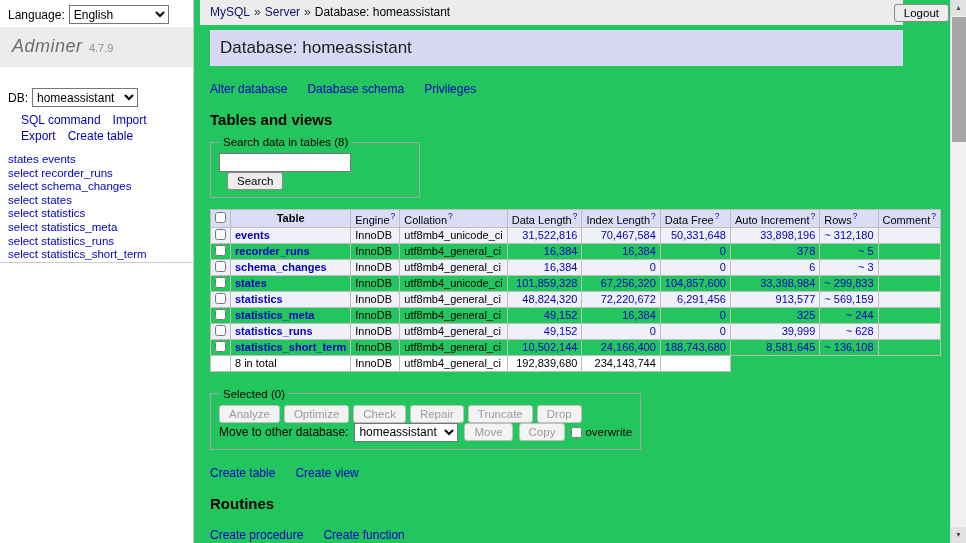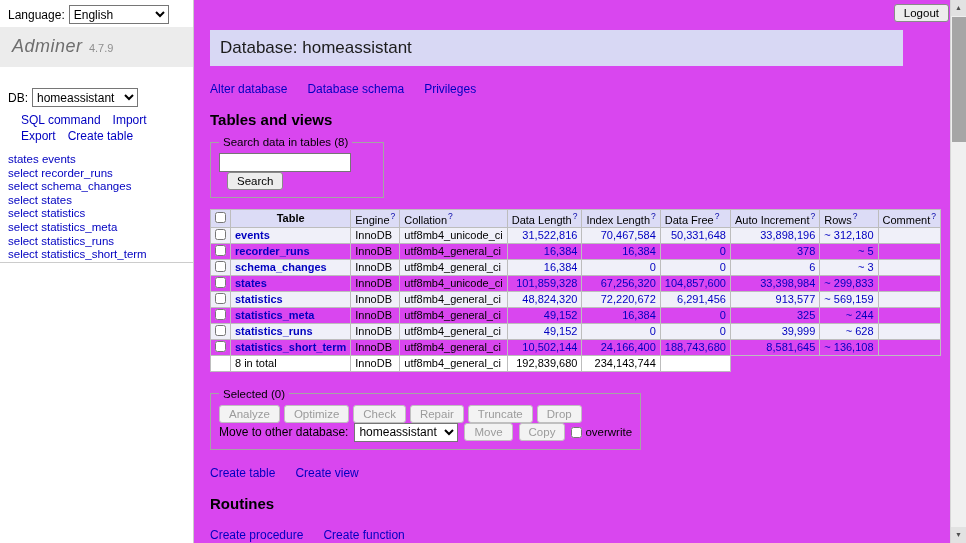--- a/index.html
+++ b/index.html
@@ -1,18 +1,18 @@
 <!DOCTYPE html>
 <html><head>
 <meta charset="utf-8">
 <style>
   * { box-sizing: border-box; }
   html,body { margin:0; padding:0; background:#fff; }
   body { font-family:"Liberation Sans","DejaVu Sans",sans-serif; font-size:12px; color:#000; }
-  .page { position:relative; width:966px; height:543px; background:#d946ef; overflow:hidden; }
+  .page { position:relative; width:966px; height:543px; background:#22c55e; overflow:hidden; }
   a { color:#0000c0; text-decoration:none; cursor:pointer; }
   select { font-size:12px; height:19px; border:1px solid #767676; background:#fff; }
   input[type=text] { height:19px; border:1px solid #767676; font-size:12px; padding:1px 3px; }
   .btn { font-size:11.5px; padding:2px 9px; background:#ededed; border:1px solid #8a8a8a; border-radius:3px; color:#000; cursor:pointer; }
   .btn:disabled { color:#9b9b9b; border-color:#c0c0c0; background:#f3f3f3; cursor:default; }
 
   
   .sidebar { position:absolute; left:0; top:0; width:194px; height:543px; border-right:1px solid #ccc; background:#fff; }
   .lang-row { position:absolute; left:8px; top:5px; white-space:nowrap; }
   .lang-row select { width:100px; margin-left:4px; }
@@ -42,21 +42,21 @@
   .sb-thumb { position:absolute; top:17px; left:1px; width:14px; height:125px; background:#a6a6a6; }
 
   
   .main { position:absolute; left:210px; top:25px; width:746px; }
   .main h2 { margin:5px 0 0; width:693px; background:#d8d8f4; font-size:17px; font-weight:normal; color:#1c1c1c; padding:8px 10px; }
   .actions { margin:16px 0 0; }
   .actions a { margin-right:20px; white-space:nowrap; }
   .main h3 { font-size:15px; font-weight:bold; margin:15px 0 0; color:#000; }
   fieldset { border:1px solid #a5a5a5; margin:0; padding:5px 8px 7px; }
   legend { font-size:11.5px; padding:0 4px; color:#000; }
-  .search-fs { width:174px; margin-top:8px; }
+  .search-fs { width:210px; margin-top:8px; }
   .search-fs input { width:132px; vertical-align:middle; }
   .search-fs .btn { margin-left:8px; vertical-align:middle; }
 
   table.grid { border-collapse:collapse; margin-top:11px; font-size:11px; }
   .grid th, .grid td { border:1px solid #bdbdbd; padding:1px 4px; height:16px; white-space:nowrap; vertical-align:middle; }
   .grid thead th { background:#dcdcf6; font-weight:normal; text-align:left; color:#000; }
   .grid thead th.col-table { font-weight:bold; text-align:center; }
   .grid thead th.chk, .grid td.chk { width:20px; text-align:center; padding:1px 2px; }
   .grid input[type=checkbox] { margin:0; width:11px; height:11px; }
   .grid td.tname a { font-weight:bold; }
@@ -100,20 +100,23 @@
         <a href="#">select schema_changes</a>
         <a href="#">select states</a>
         <a href="#">select statistics</a>
         <a href="#">select statistics_meta</a>
         <a href="#">select statistics_runs</a>
         <a href="#">select statistics_short_term</a>
       </div>
     <div class="sidebar-divider"></div>
   </div>
 
+  <div class="breadcrumb">
+    <a href="#">MySQL</a><span class="sep">»</span><a href="#">Server</a><span class="sep">»</span><span class="current">Database: homeassistant</span>
+  </div>
   <button class="btn logout">Logout</button>
 
   <div class="scrollbar">
     <div class="sb-btn up">▲</div>
     <div class="sb-thumb"></div>
     <div class="sb-btn down">▼</div>
   </div>
 
   <div class="main">
     <h2>Database: homeassistant</h2>

